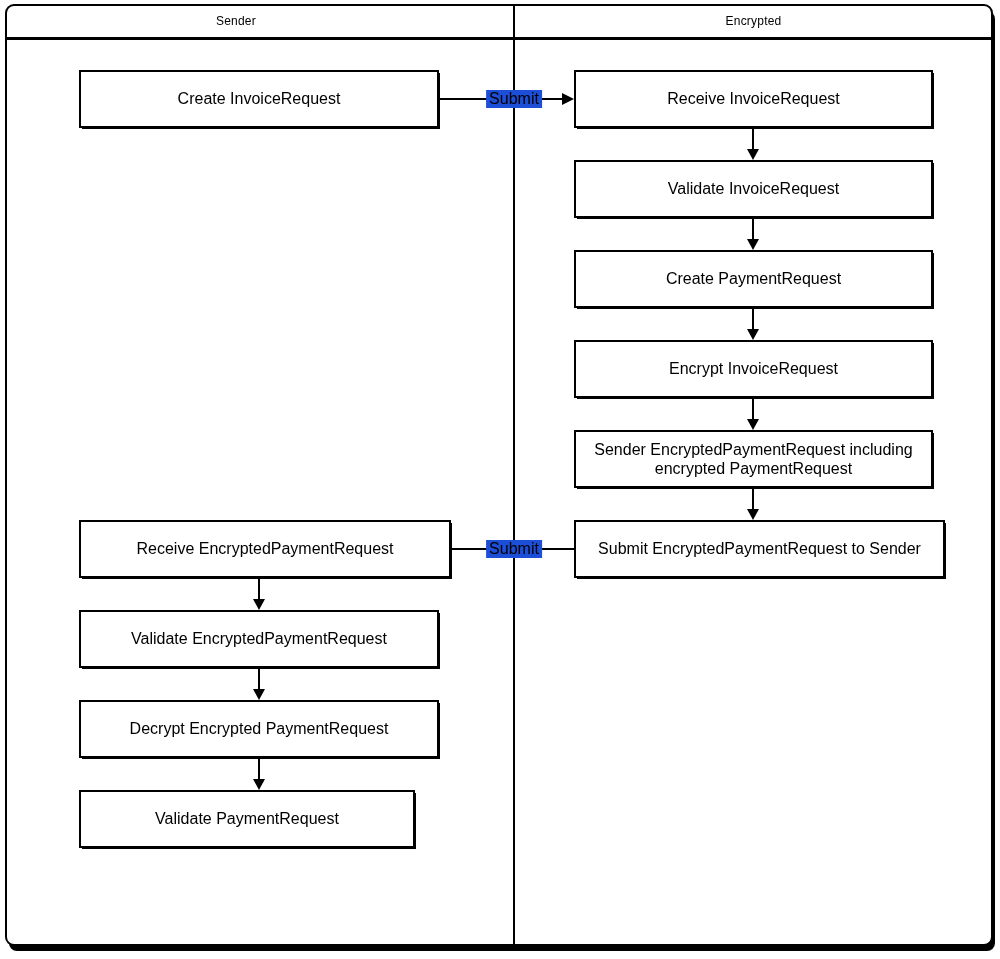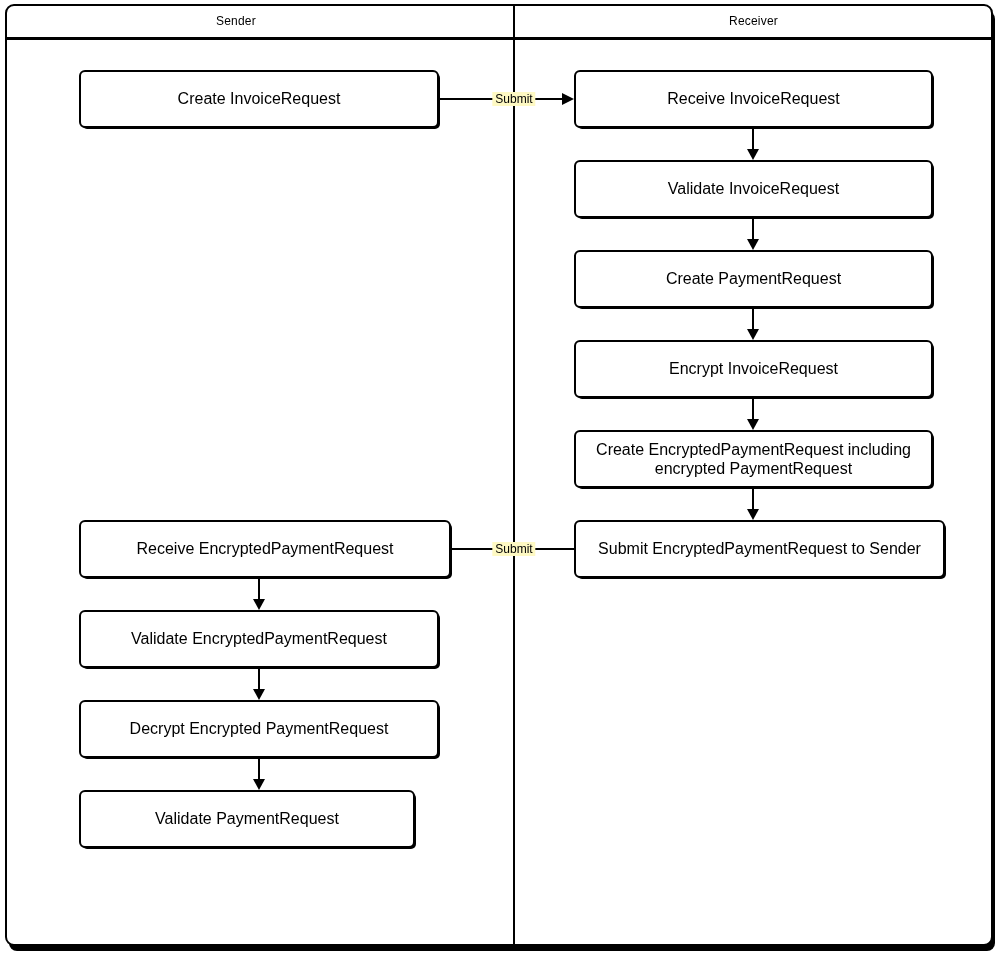--- a/index.html
+++ b/index.html
@@ -21,21 +21,21 @@
   .lane-header{
     position:absolute;top:4px;height:34px;line-height:34px;
     text-align:center;font-size:12px;letter-spacing:0.2px;
   }
   .lane-header.sender{left:5px;width:462px;}
   .lane-header.receiver{left:514px;width:479px;}
 
   
   .node{
     position:absolute;height:58px;box-sizing:border-box;background:#fff;
-    border:2px solid #000;border-radius:6px;
+    border:2px solid #000;border-radius:0;
     display:flex;align-items:center;justify-content:center;
     text-align:center;font-size:16px;line-height:1.2;padding:4px 10px;
     box-shadow:2px 2px 0 -1px #000;
   }
 
   
   .varrow{position:absolute;width:2px;background:#000;}
   .varrow::after{
     content:"";position:absolute;top:100%;left:-5px;width:0;height:0;
     border-left:6px solid transparent;border-right:6px solid transparent;
@@ -47,36 +47,36 @@
     border-top:6px solid transparent;border-bottom:6px solid transparent;
     border-left:12px solid #000;
   }
   .harrow.left::before{
     content:"";position:absolute;right:100%;top:-5px;width:0;height:0;
     border-top:6px solid transparent;border-bottom:6px solid transparent;
     border-right:12px solid #000;
   }
   .edge-label{
     position:absolute;transform:translate(-50%,-50%);
-    background:#fef9c3;padding:0 3px;font-size:12px;white-space:nowrap;
+    background:#1d4ed8;padding:0 3px;font-size:16px;white-space:nowrap;
   }
 </style>
 </head>
 <body>
 
 <div class="canvas">
 
   <div class="pool"></div>
   <div class="lane-divider"></div>
   <div class="header-line"></div>
   <div class="lane-header sender">
     <span>Sender</span>
   </div>
   <div class="lane-header receiver">
-    <span>Receiver</span>
+    <span>Encrypted</span>
   </div>
 
   <div class="varrow" style="left:752px;top:128px;height:21px"></div>
   <div class="varrow" style="left:752px;top:218px;height:21px"></div>
   <div class="varrow" style="left:752px;top:308px;height:21px"></div>
   <div class="varrow" style="left:752px;top:398px;height:21px"></div>
   <div class="varrow" style="left:752px;top:488px;height:21px"></div>
 
   <div class="varrow" style="left:258px;top:578px;height:21px"></div>
   <div class="varrow" style="left:258px;top:668px;height:21px"></div>
@@ -109,19 +109,19 @@
   <div class="node" style="left:574px;top:160px;width:359px">
     <span>Validate InvoiceRequest</span>
   </div>
   <div class="node" style="left:574px;top:250px;width:359px">
     <span>Create PaymentRequest</span>
   </div>
   <div class="node" style="left:574px;top:340px;width:359px">
     <span>Encrypt InvoiceRequest</span>
   </div>
   <div class="node" style="left:574px;top:430px;width:359px">
-    <span>Create EncryptedPaymentRequest including encrypted PaymentRequest</span>
+    <span>Sender EncryptedPaymentRequest including encrypted PaymentRequest</span>
   </div>
   <div class="node" style="left:574px;top:520px;width:371px">
     <span>Submit EncryptedPaymentRequest to Sender</span>
   </div>
 
 </div>
 
 </body></html>

